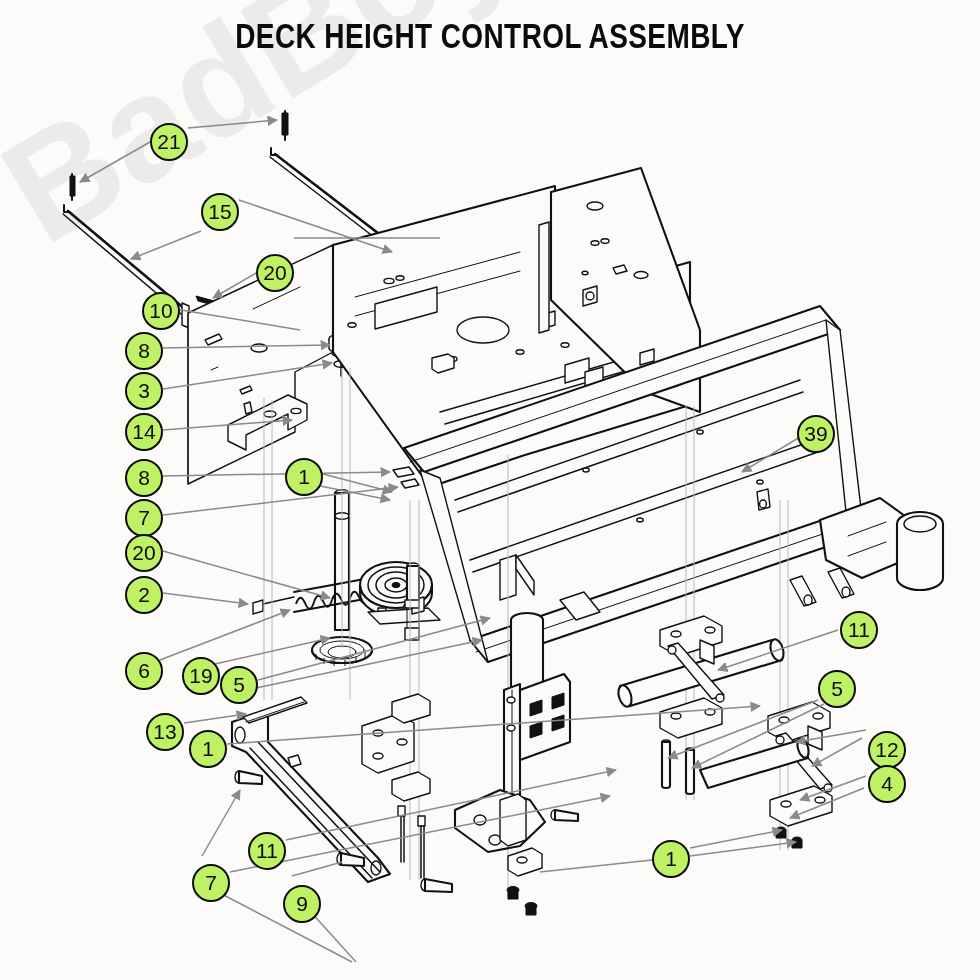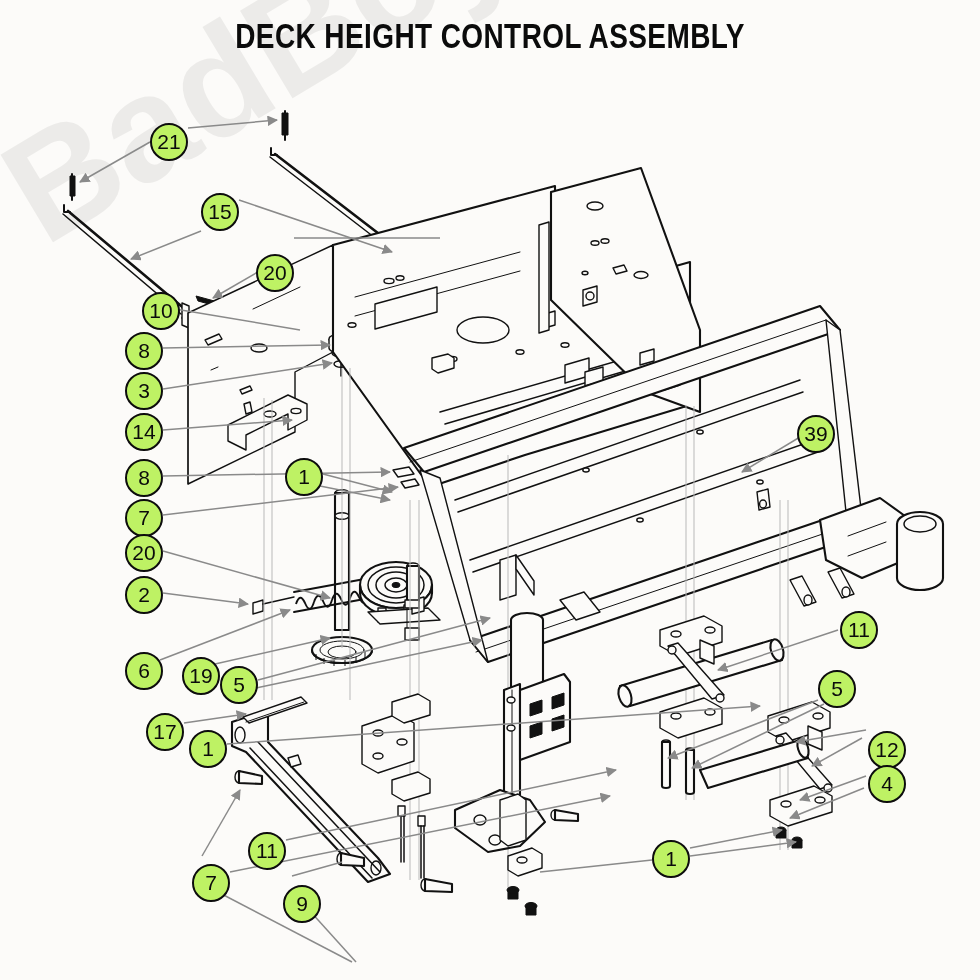--- a/index.html
+++ b/index.html
@@ -485,21 +485,21 @@
       <div class="balloon" style="left: 125px; top: 372px;">3</div>
       <div class="balloon" style="left: 125px; top: 413px;">14</div>
       <div class="balloon" style="left: 125px; top: 459px;">8</div>
       <div class="balloon" style="left: 125px; top: 499px;">7</div>
       <div class="balloon" style="left: 125px; top: 534px;">20</div>
       <div class="balloon" style="left: 125px; top: 576px;">2</div>
       <div class="balloon" style="left: 285px; top: 458px;">1</div>
       <div class="balloon" style="left: 125px; top: 652px;">6</div>
       <div class="balloon" style="left: 182px; top: 657px;">19</div>
       <div class="balloon" style="left: 220px; top: 666px;">5</div>
-      <div class="balloon" style="left: 146px; top: 713px;">17</div>
+      <div class="balloon" style="left: 146px; top: 713px;">13</div>
       <div class="balloon" style="left: 189px; top: 730px;">1</div>
       <div class="balloon" style="left: 248px; top: 832px;">11</div>
       <div class="balloon" style="left: 192px; top: 864px;">7</div>
       <div class="balloon" style="left: 283px; top: 885px;">9</div>
       <div class="balloon" style="left: 797px; top: 415px;">39</div>
       <div class="balloon" style="left: 840px; top: 611px;">11</div>
       <div class="balloon" style="left: 818px; top: 670px;">5</div>
       <div class="balloon" style="left: 868px; top: 711px; margin-top: 20px;">12</div>
       <div class="balloon" style="left: 868px; top: 765px;">4</div>
       <div class="balloon" style="left: 652px; top: 840px;">1</div>

